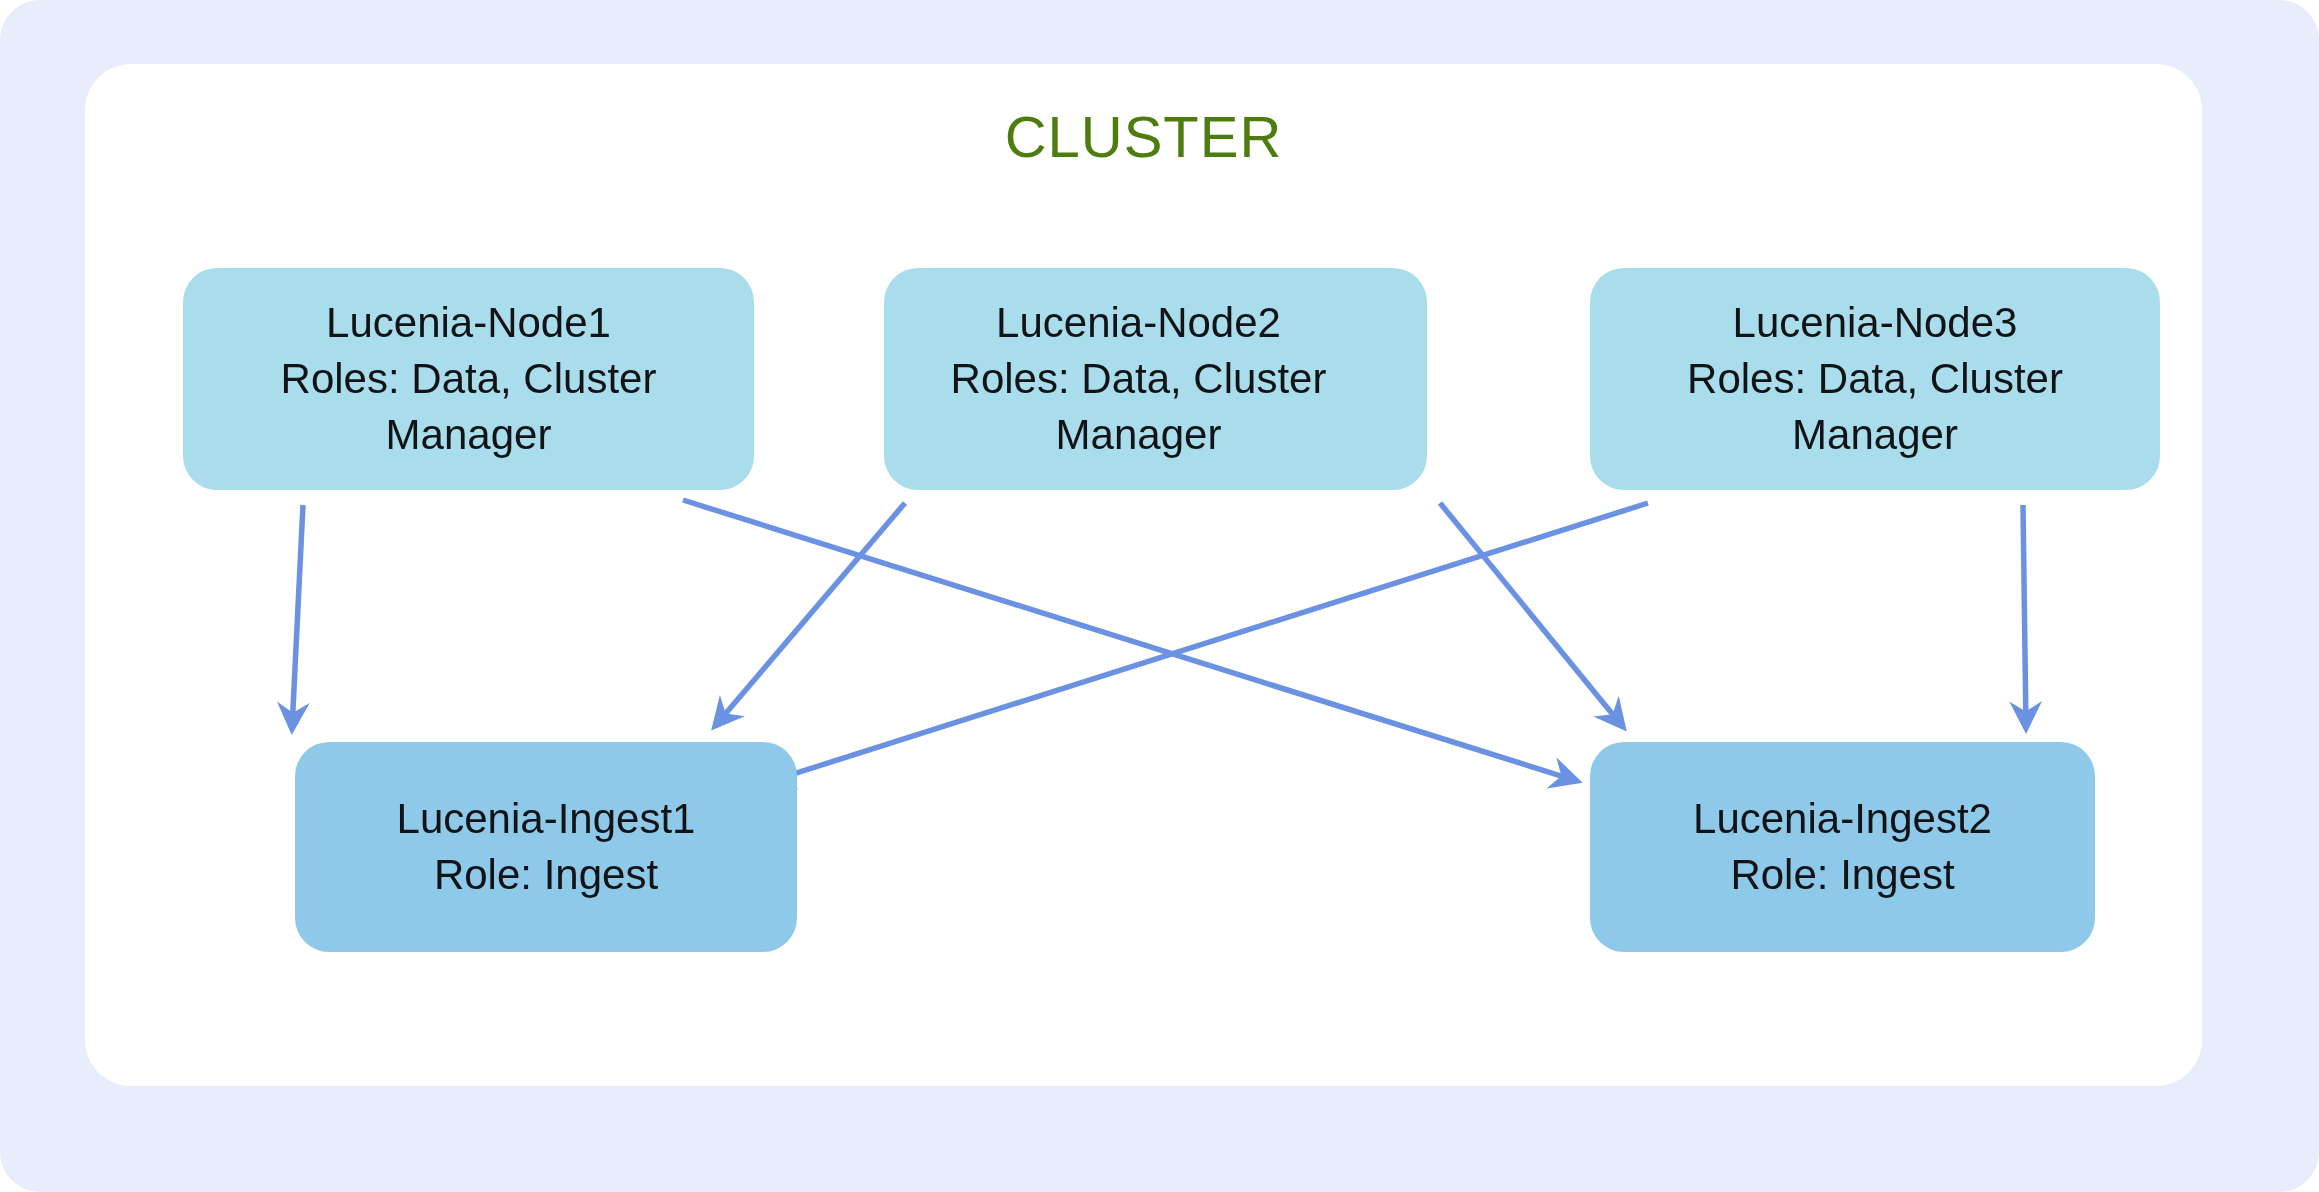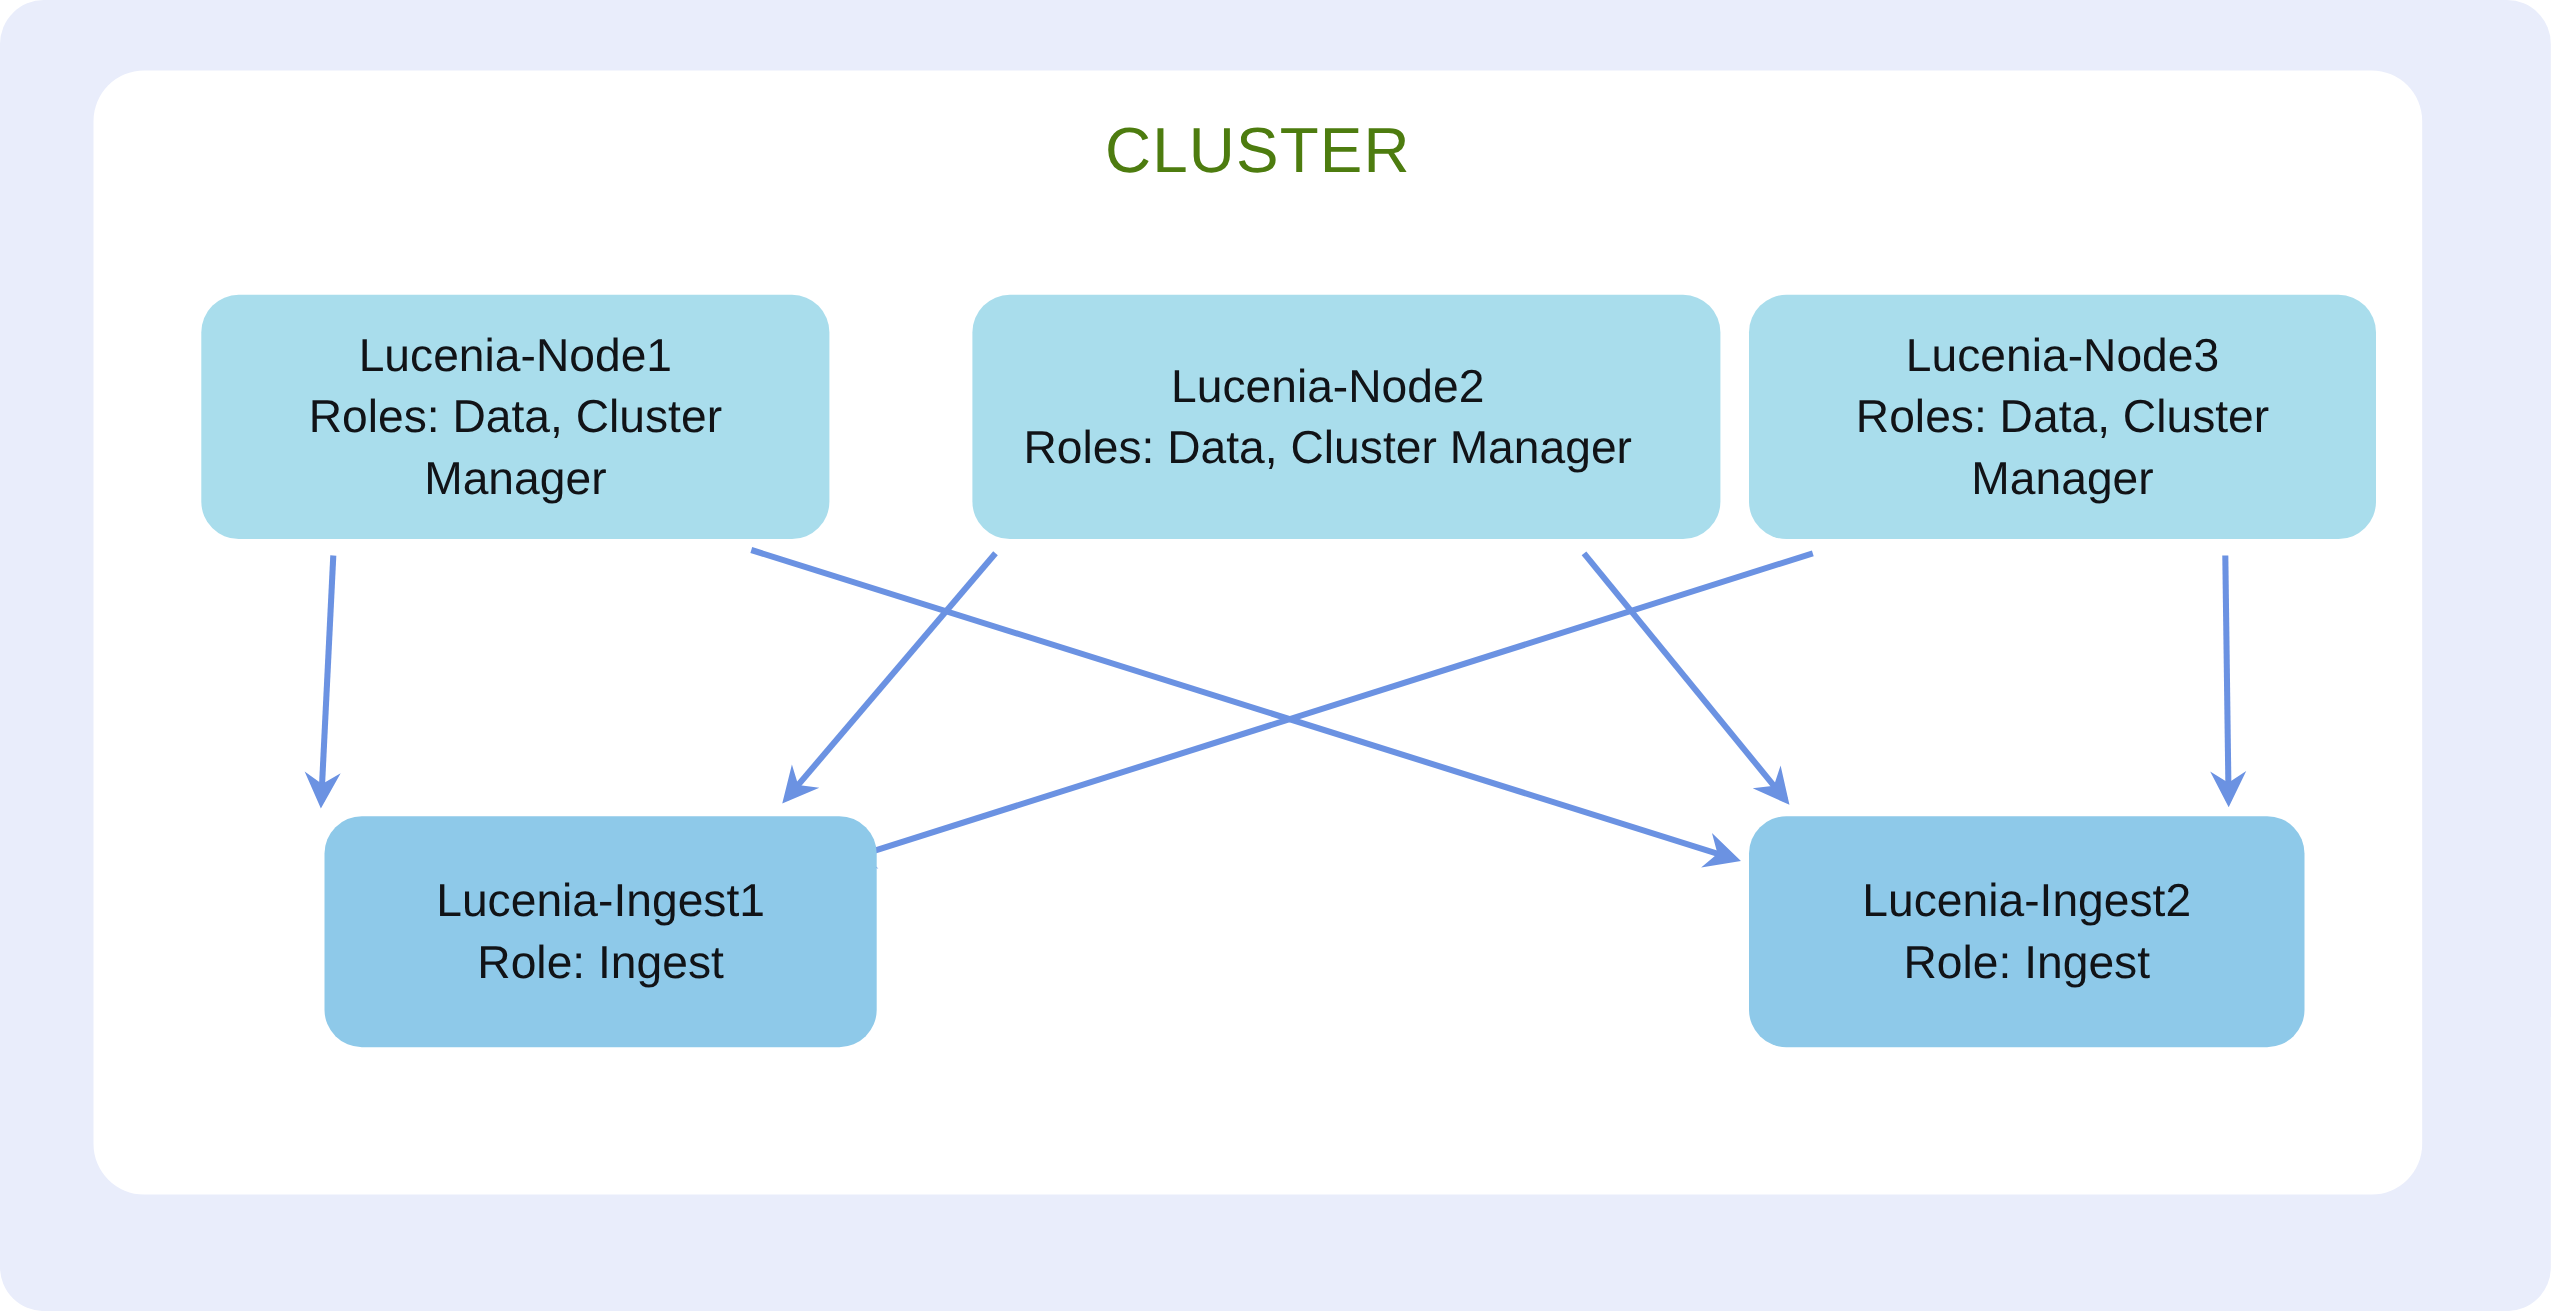--- a/index.html
+++ b/index.html
@@ -62,21 +62,21 @@
     box-sizing: border-box;
   }
   .node-ingest {
     background: #8EC9E9;
     top: 742px;
     height: 210px;
     padding: 0 30px;
     box-sizing: border-box;
   }
   #node1 { left: 183px; }
-  #node2 { left: 884px; width: 680px; padding-left: 10px; }
+  #node2 { left: 884px; width: 543px; padding-left: 10px; }
   #node3 { left: 1590px; width: 570px; }
   #ingest1 { left: 252px;  width: 502px; margin-left: 43px; }
   #ingest2 { left: 1590px; width: 505px; }
   .edges-layer {
     position: absolute;
     left: 0; top: 0;
     width: 2319px;
     height: 1192px;
     pointer-events: none;
   }

